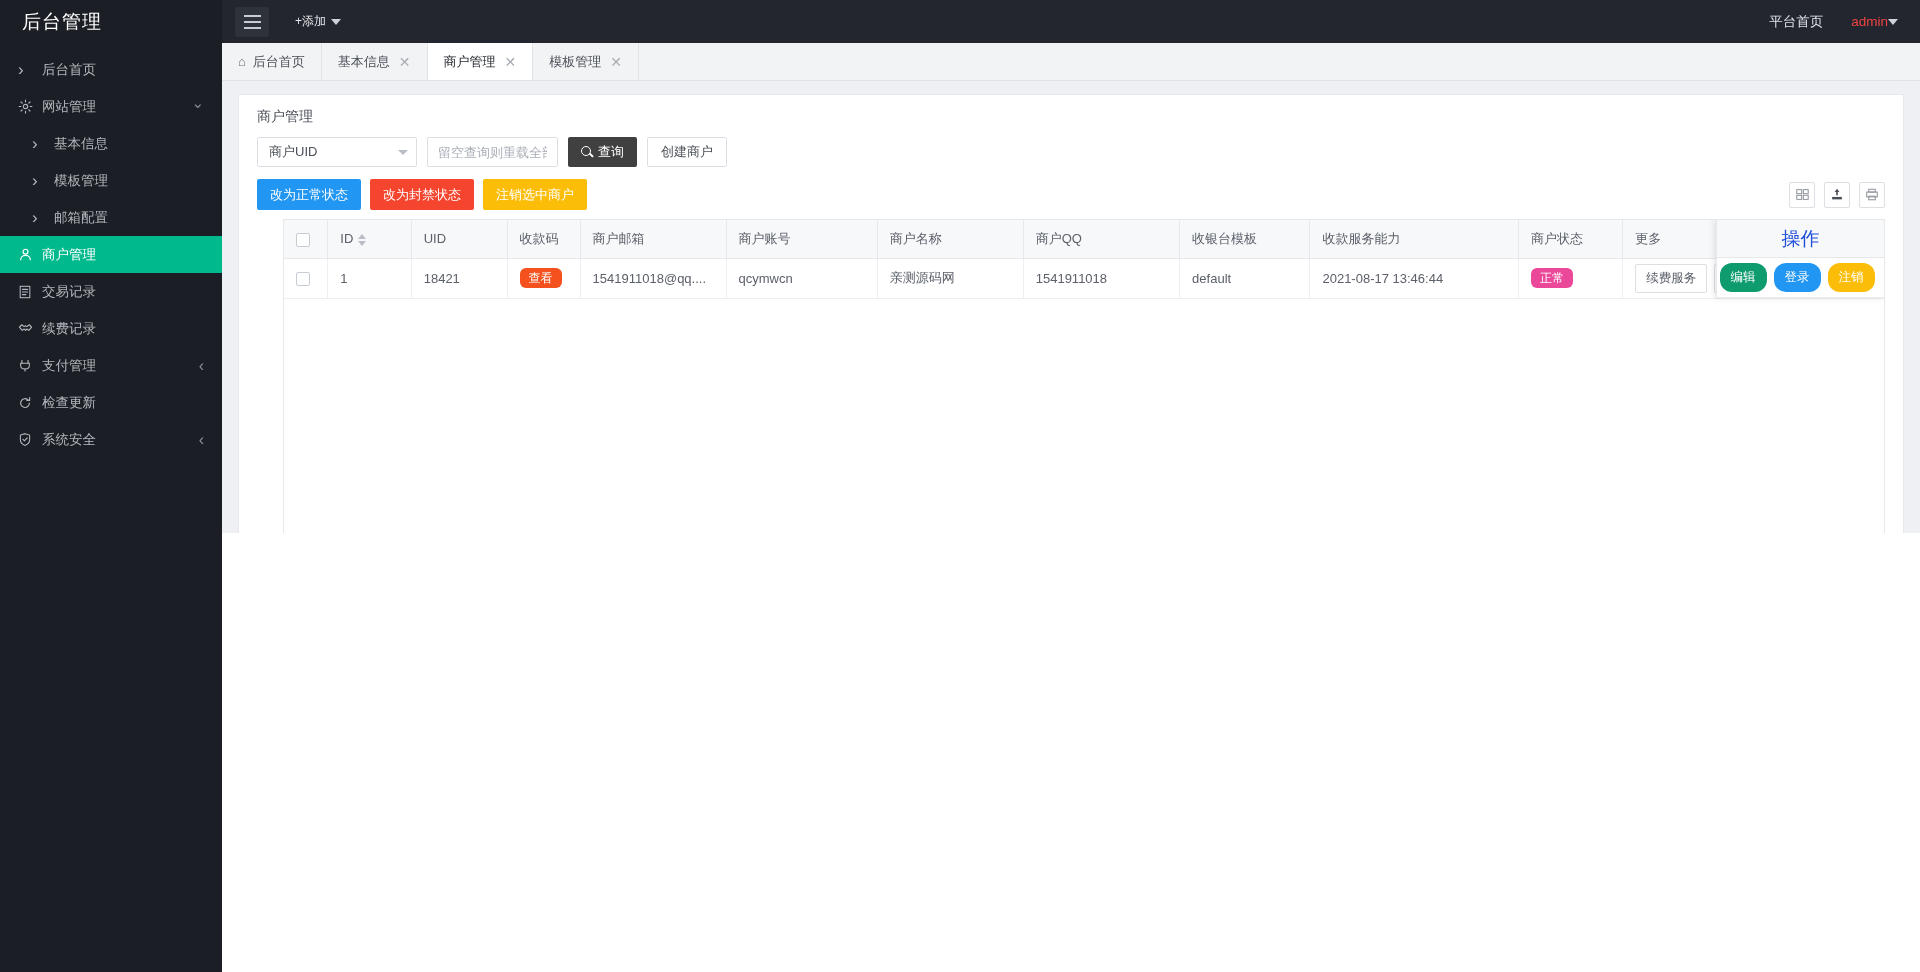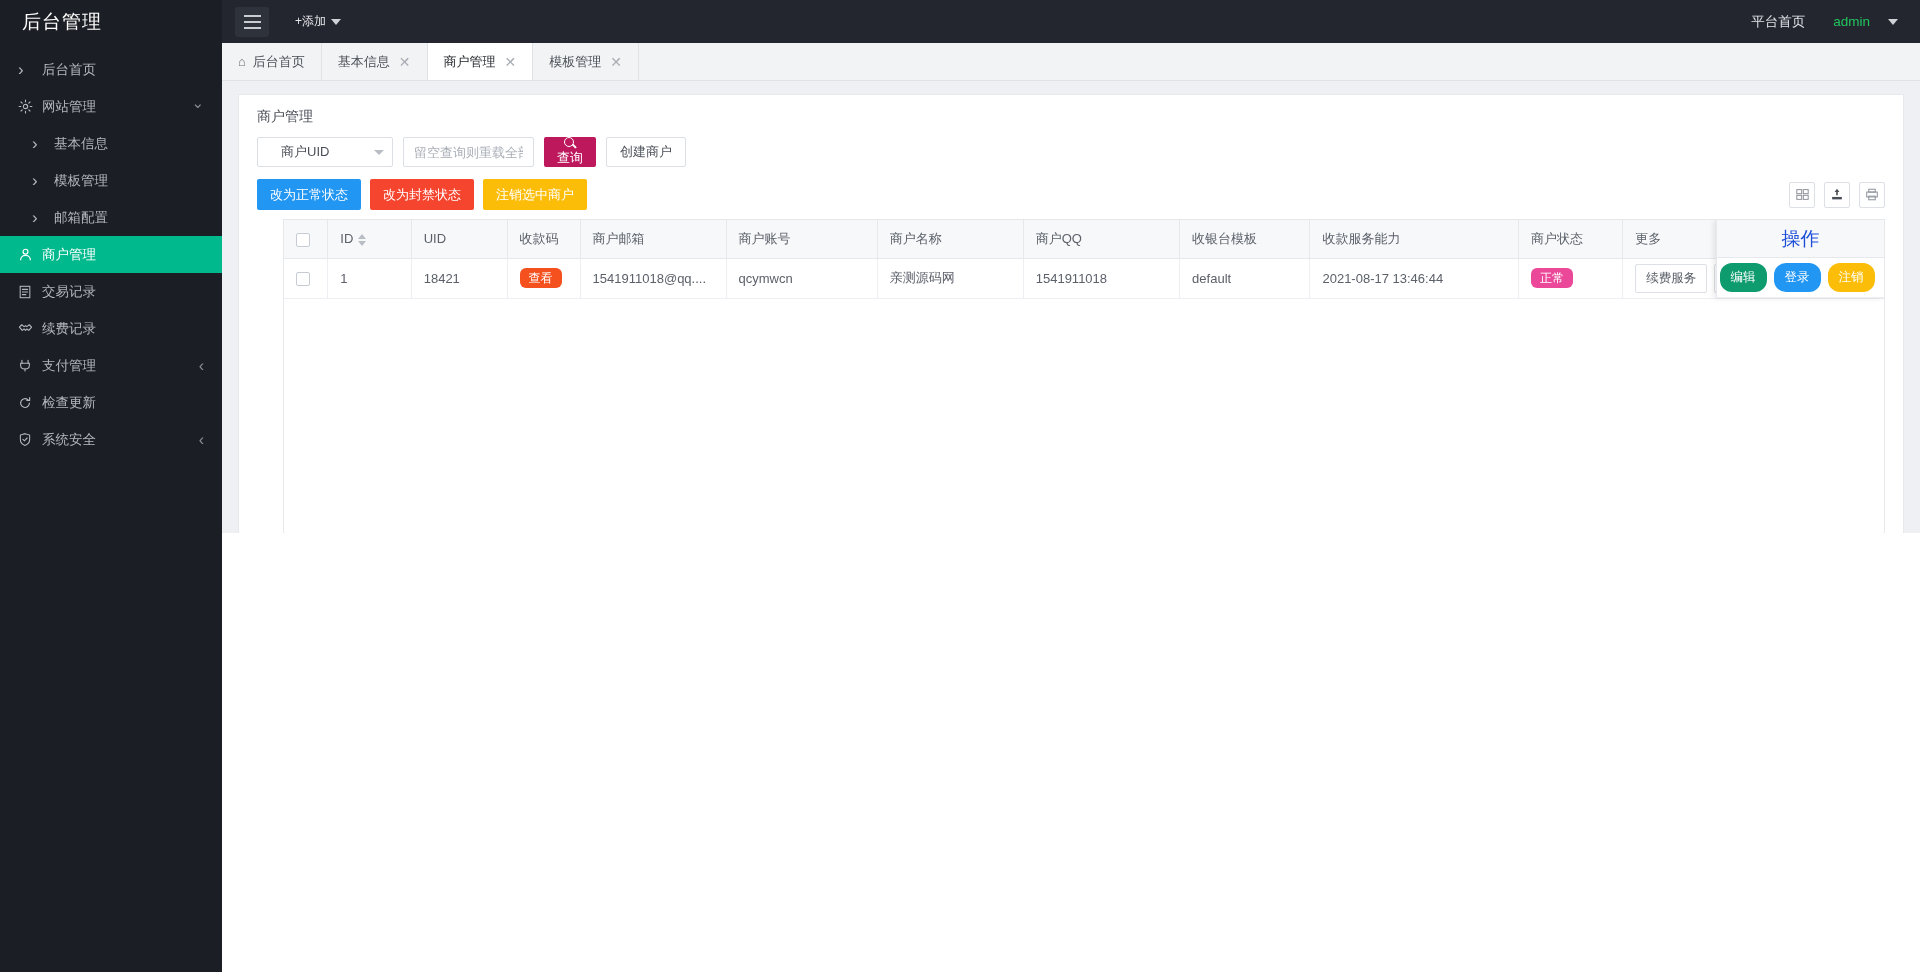--- a/index.html
+++ b/index.html
@@ -38,23 +38,23 @@
   .caret-down {
     width: 0; height: 0; border-left: 5px solid transparent;
     border-right: 5px solid transparent; border-top: 6px solid #cfd2d6;
   }
   .topbar-spacer { flex: 1; }
   .top-link {
     color: #dfe2e6; font-size: 13.5px; cursor: pointer;
     padding: 0 18px; height: 43px; display: flex; align-items: center;
   }
   .top-user {
-    color: #22c55e; font-size: 13.5px; cursor: pointer;
+    color: #ef4444; font-size: 13.5px; cursor: pointer;
     padding: 0 22px 0 10px; height: 43px;
-    display: flex; align-items: center; gap: 18px;
+    display: flex; align-items: center; gap: 0;
   }
 
   
   .bodywrap { flex: 1; display: flex; min-height: 0; }
 
   
   .sidebar {
     width: 222px; flex: 0 0 222px; background: #1b1e24;
     height: 929px; overflow: hidden; padding-top: 8px;
   }
@@ -111,39 +111,39 @@
     padding: 13px 18px 11px 18px; font-size: 14px; color: #4a4f57;
     flex: 0 0 auto;
   }
 
   
   .filterbar {
     display: flex; align-items: center; gap: 10px;
     padding: 0 18px 12px 18px; flex: 0 0 auto;
   }
   .sel-box {
-    width: 136px; height: 30px; border: 1px solid #dcdfe4; background: #fff;
+    width: 160px; height: 30px; border: 1px solid #dcdfe4; background: #fff;
     border-radius: 2px; display: flex; align-items: center;
-    padding: 0 8px 0 23px; font-size: 13px; color: #4a4f57; cursor: pointer;
+    padding: 0 8px 0 11px; font-size: 13px; color: #4a4f57; cursor: pointer;
   }
   .sel-box .t { flex: 1; }
   .sel-arrow {
     width: 0; height: 0; border-left: 5px solid transparent;
     border-right: 5px solid transparent; border-top: 5px solid #b9bec6;
   }
   .txt-input {
     width: 131px; height: 30px; border: 1px solid #dcdfe4; background: #fff;
     border-radius: 2px; padding: 0 10px; font-size: 13px; color: #4a4f57;
     font-family: inherit; outline: none;
   }
   .txt-input::placeholder { color: #a9aeb6; }
   .btn-search {
-    height: 30px; background: #be185d; color: #fff; border: none;
+    height: 30px; background: #404040; color: #fff; border: none;
     border-radius: 2px; font-size: 13px; padding: 0 13px; cursor: pointer;
-    display: flex; align-items: center; gap: 5px; font-family: inherit; flex-direction: column;
+    display: flex; align-items: center; gap: 5px; font-family: inherit;
   }
   .mag { width: 12px; height: 12px; position: relative; display:inline-block; }
   .mag::before {
     content:""; position:absolute; left:0; top:0; width:8px; height:8px;
     border:1.6px solid #fff; border-radius:50%;
   }
   .mag::after {
     content:""; position:absolute; left:7.5px; top:8px; width:4.5px; height:1.6px;
     background:#fff; transform: rotate(45deg);
   }

